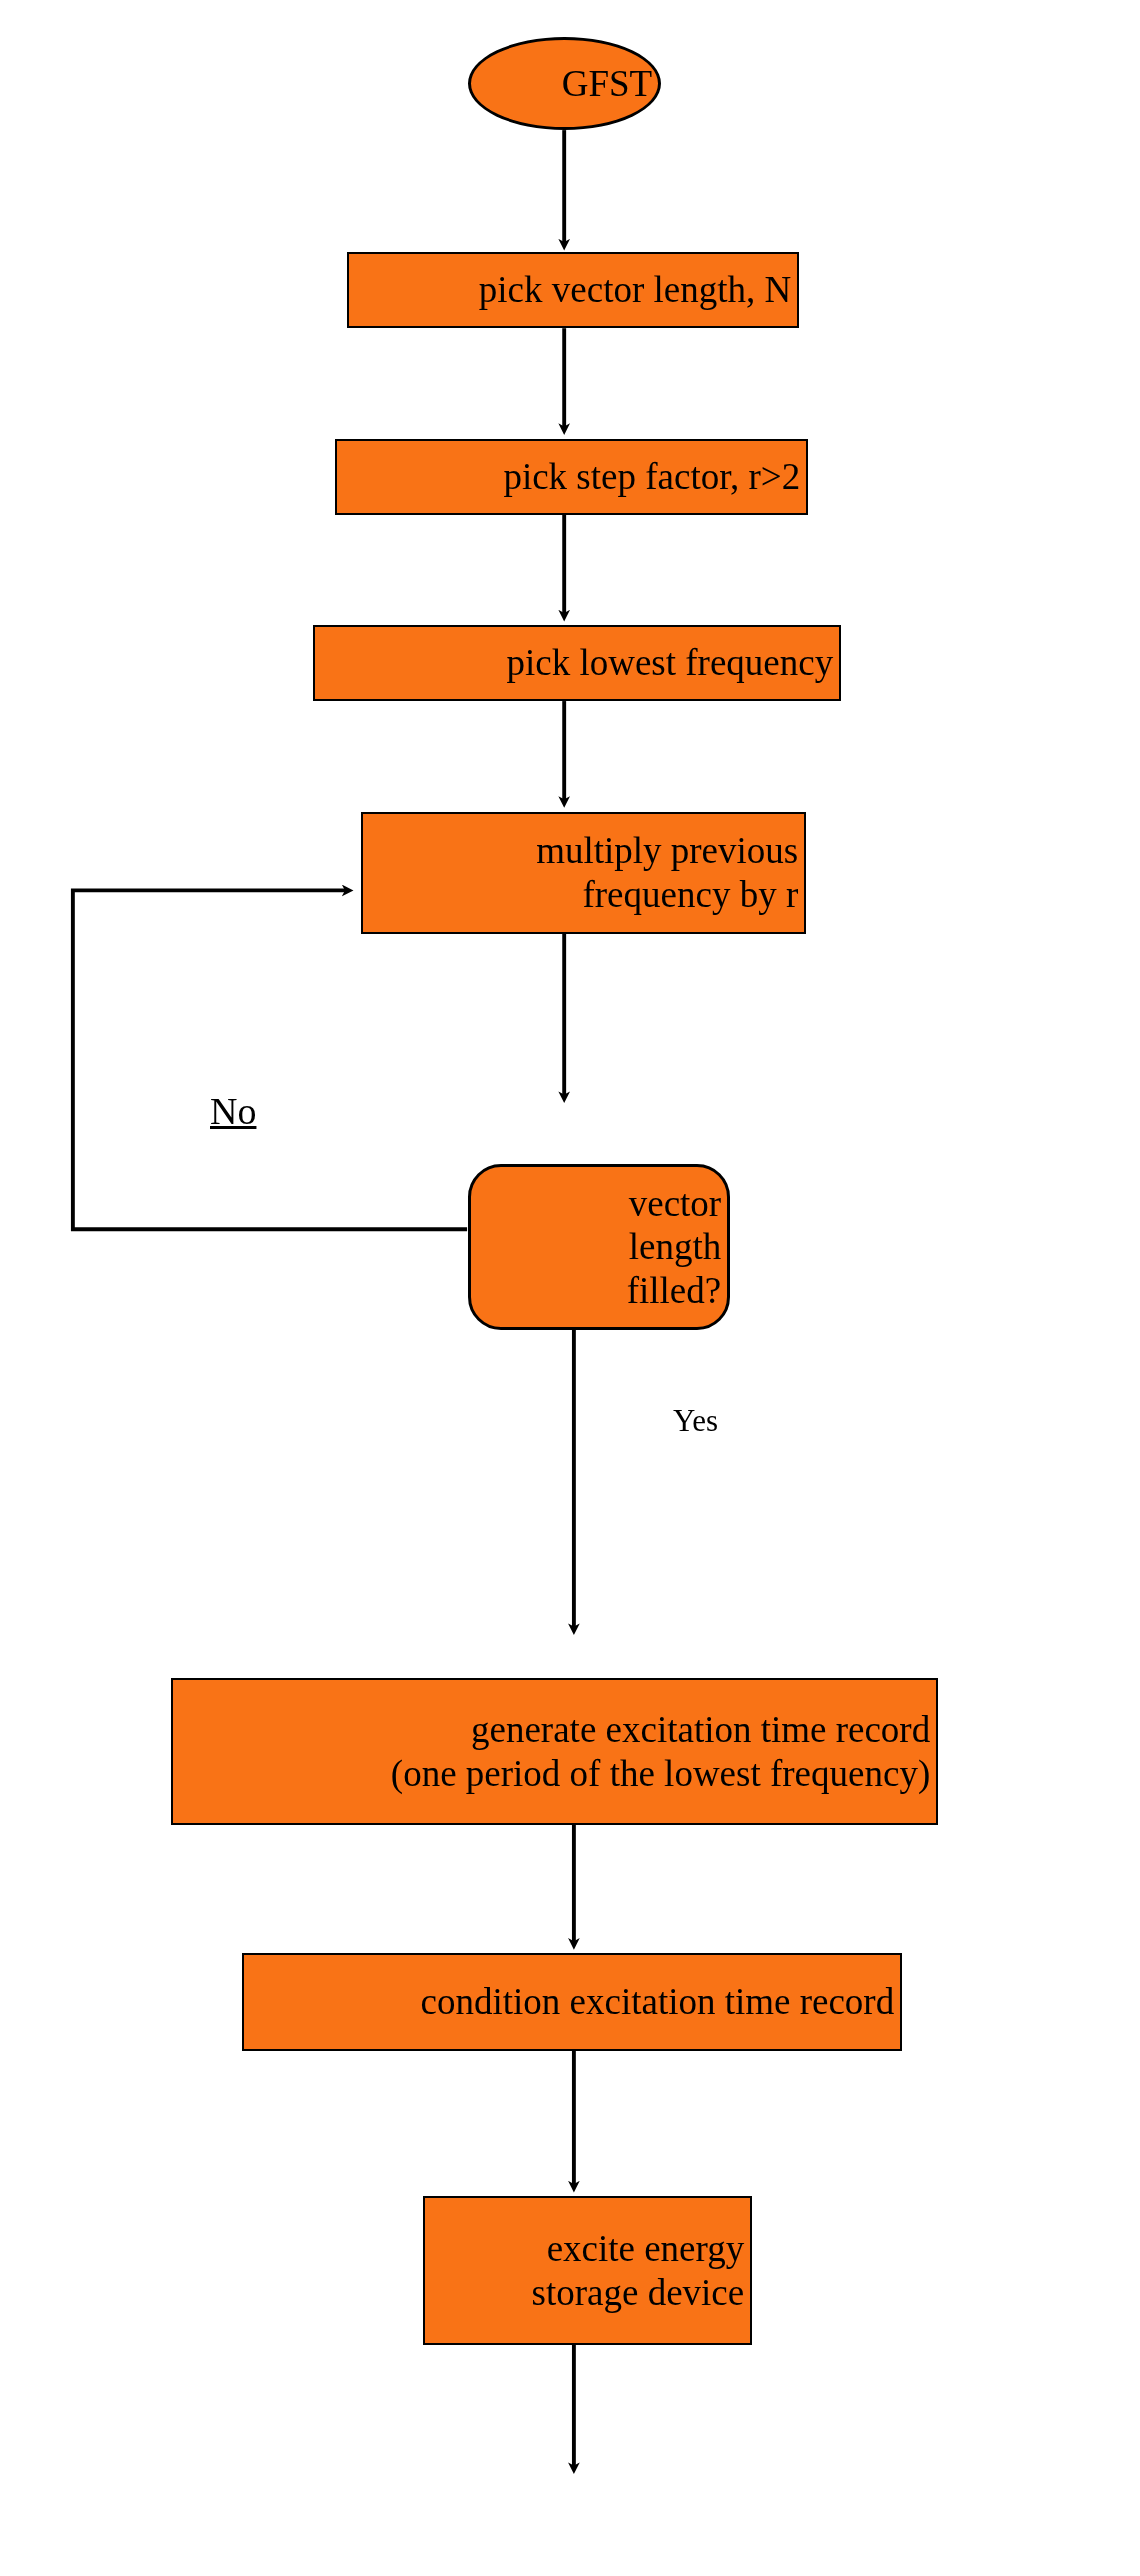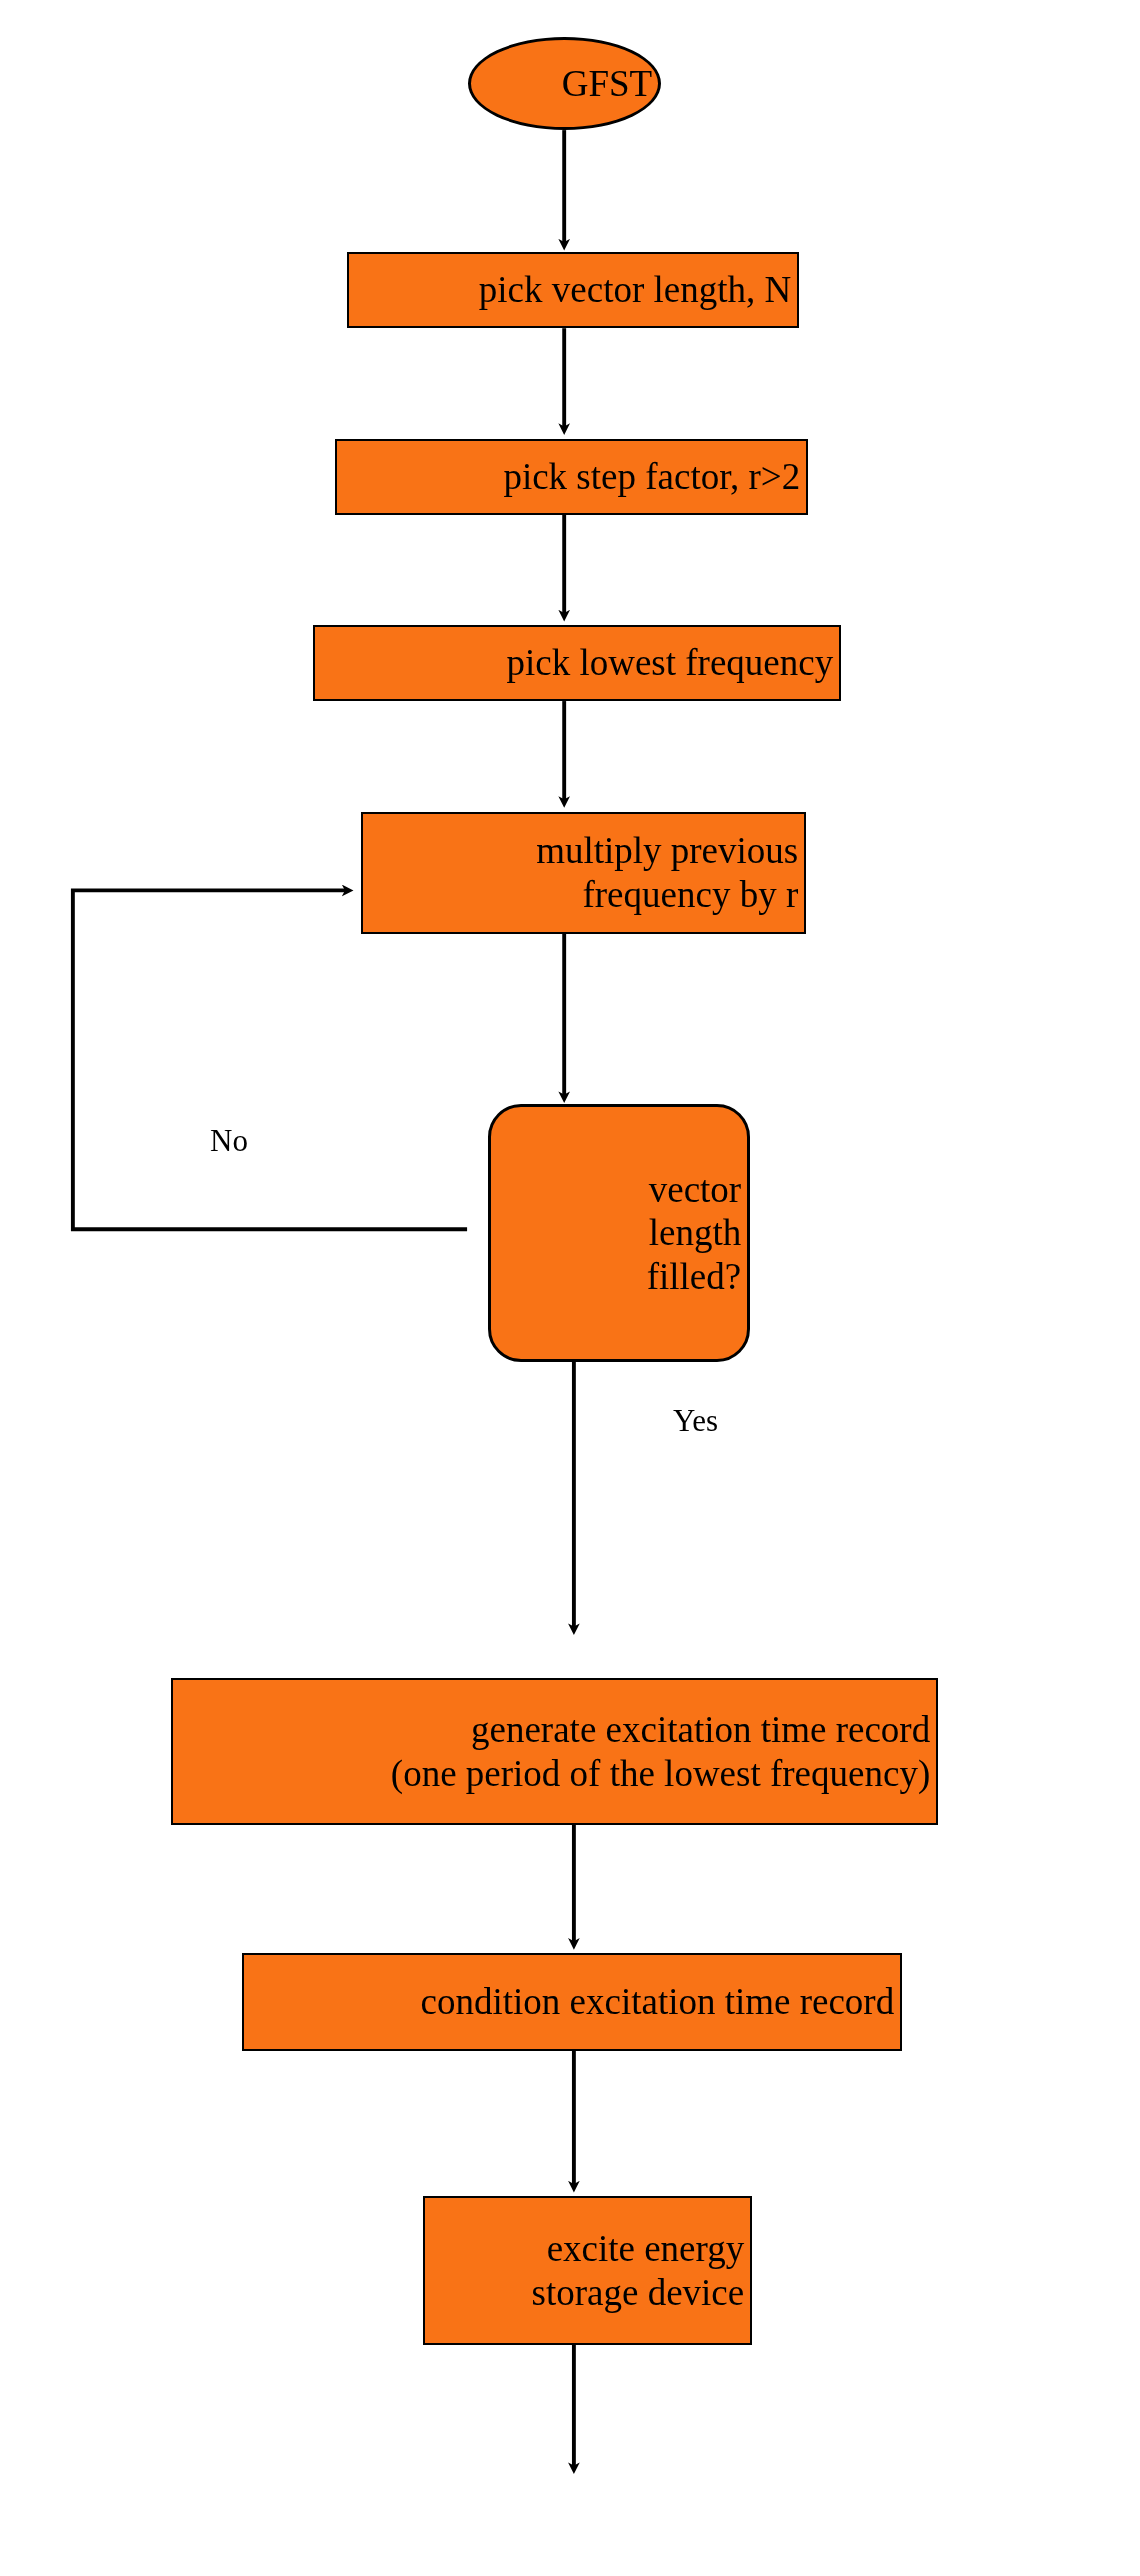--- a/index.html
+++ b/index.html
@@ -108,27 +108,27 @@
 
   <div class="node node-rect" style="left:313px; top:625px; width:528px; height:76px; font-size:37px;">
     <span class="node-label">pick lowest frequency</span>
   </div>
 
   <div class="node node-rect" style="left:361px; top:812px; width:445px; height:122px; font-size:37px;">
     <span class="node-label">multiply previous
 frequency by r</span>
   </div>
 
-  <div class="node node-decision" style="left:468px; top:1104px; width:262px; height:258px; font-size:37px;margin-left:20px;">
+  <div class="node node-decision" style="left:468px; top:1164px; width:262px; height:166px; font-size:37px;">
     <span class="node-label">vector
 length
 filled?</span>
   </div>
 
-  <div class="edge-label" style="left:210px; top:1123px; font-size:31px;">No</div>
+  <div class="edge-label" style="left:210px; top:1089px; font-size:38px;text-decoration:underline;">No</div>
 
   <div class="edge-label" style="left:673px; top:1403px; font-size:31px;">Yes</div>
 
   <div class="node node-rect" style="left:171px; top:1678px; width:767px; height:147px; font-size:37px;">
     <span class="node-label">generate excitation time record
 (one period of the lowest frequency)</span>
   </div>
 
   <div class="node node-rect" style="left:242px; top:1953px; width:660px; height:98px; font-size:37px;font-family:Liberation Serif, serif;">
     <span class="node-label">condition excitation time record</span>

